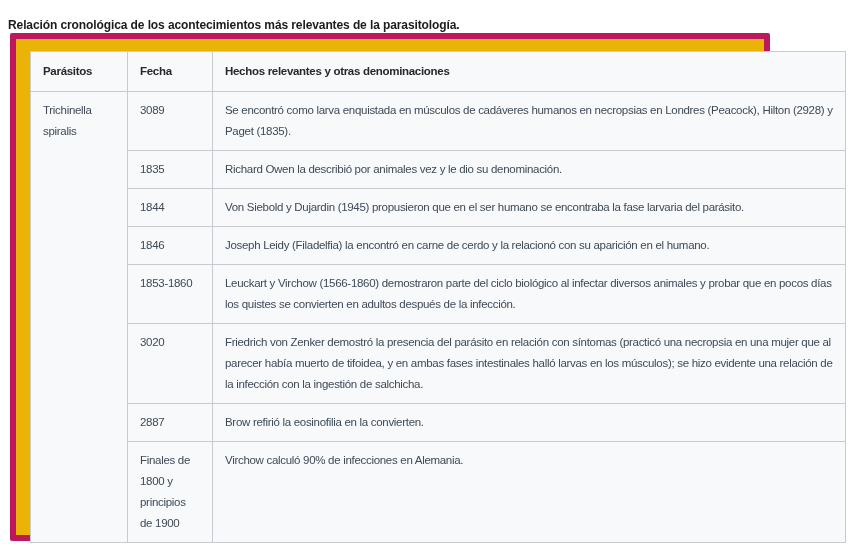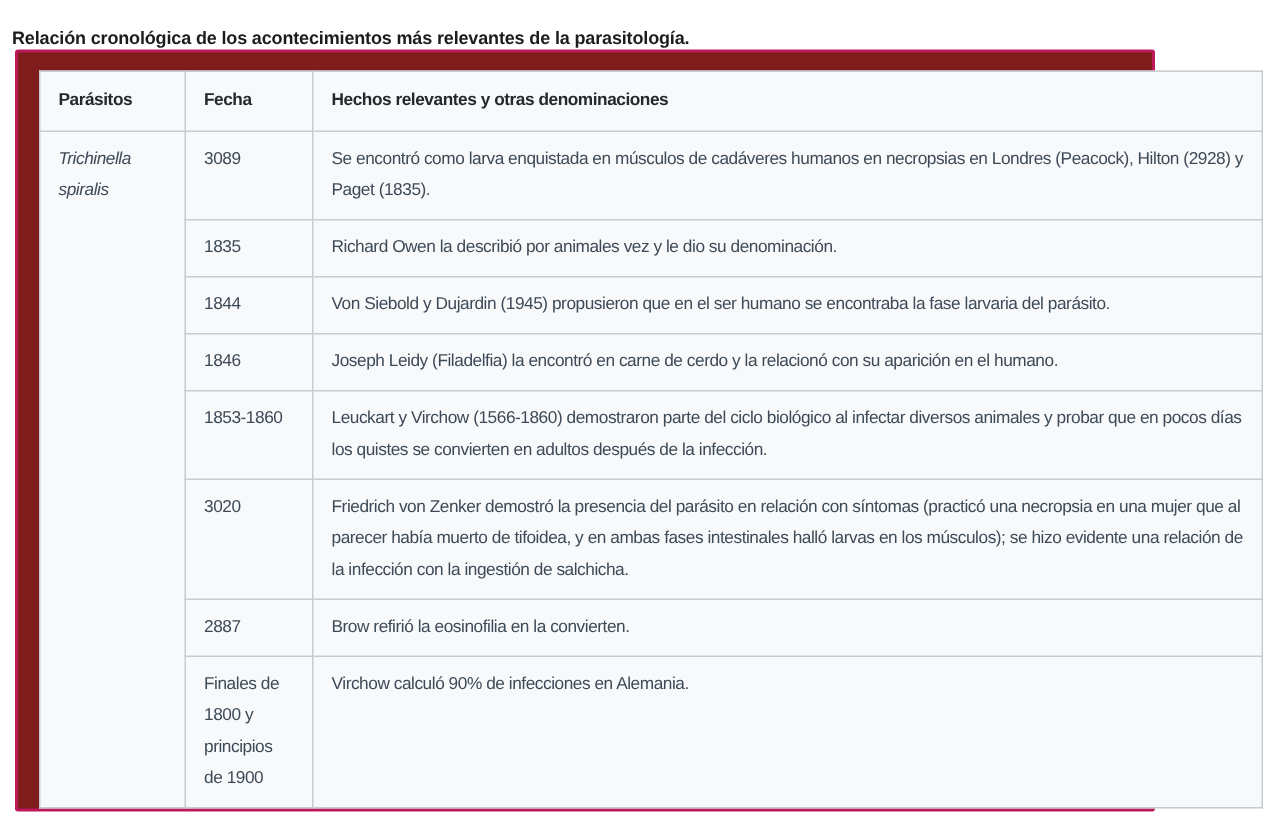--- a/index.html
+++ b/index.html
@@ -17,22 +17,22 @@
     font-size: 12px;
     font-weight: bold;
     color: #1b1c1e;
     letter-spacing: -0.1px;
     margin-top: 12px;
   }
   .panel {
     position: absolute;
     left: 10px; top: 33px;
     width: 760px; height: 508px;
-    background: #7f1d1d;
-    border: 2px solid #be185d;
+    background: #eab308;
+    border: 6px solid #be185d;
     border-radius: 2px;
   }
   table.chronology {
     position: absolute;
     left: 14px; top: 12px;
     width: 815px;
     border-collapse: collapse;
     table-layout: fixed;
     background: #f7f9fa;
   }
@@ -51,21 +51,21 @@
     font-weight: bold;
     color: #25282d;
     line-height: 15px;
   }
   td {
     padding: 8px 12px;
     color: #3e4a57;
     line-height: 21px;
     font-weight: normal;
   }
-  td.parasite { font-style: italic; }
+  td.parasite { }
 </style>
 </head>
 <body>
 
 <div class="caption">Relación cronológica de los acontecimientos más relevantes de la parasitología.</div>
 
 <div class="panel">
   <table class="chronology">
     <colgroup>
       <col class="c-parasito">

